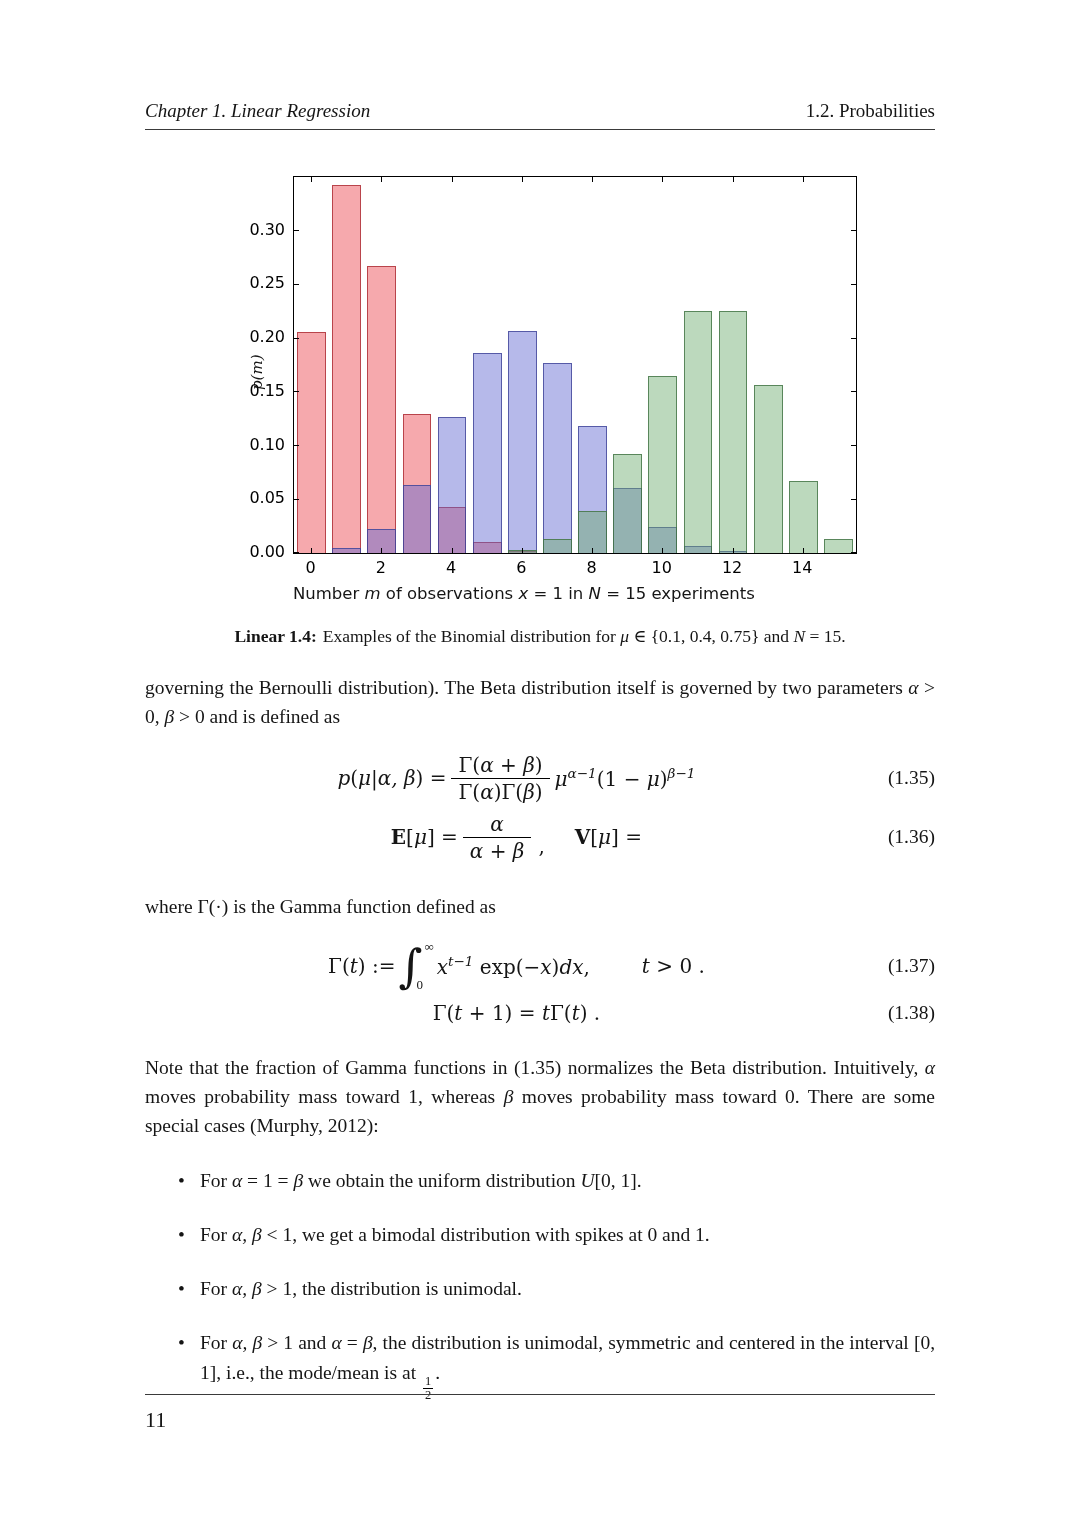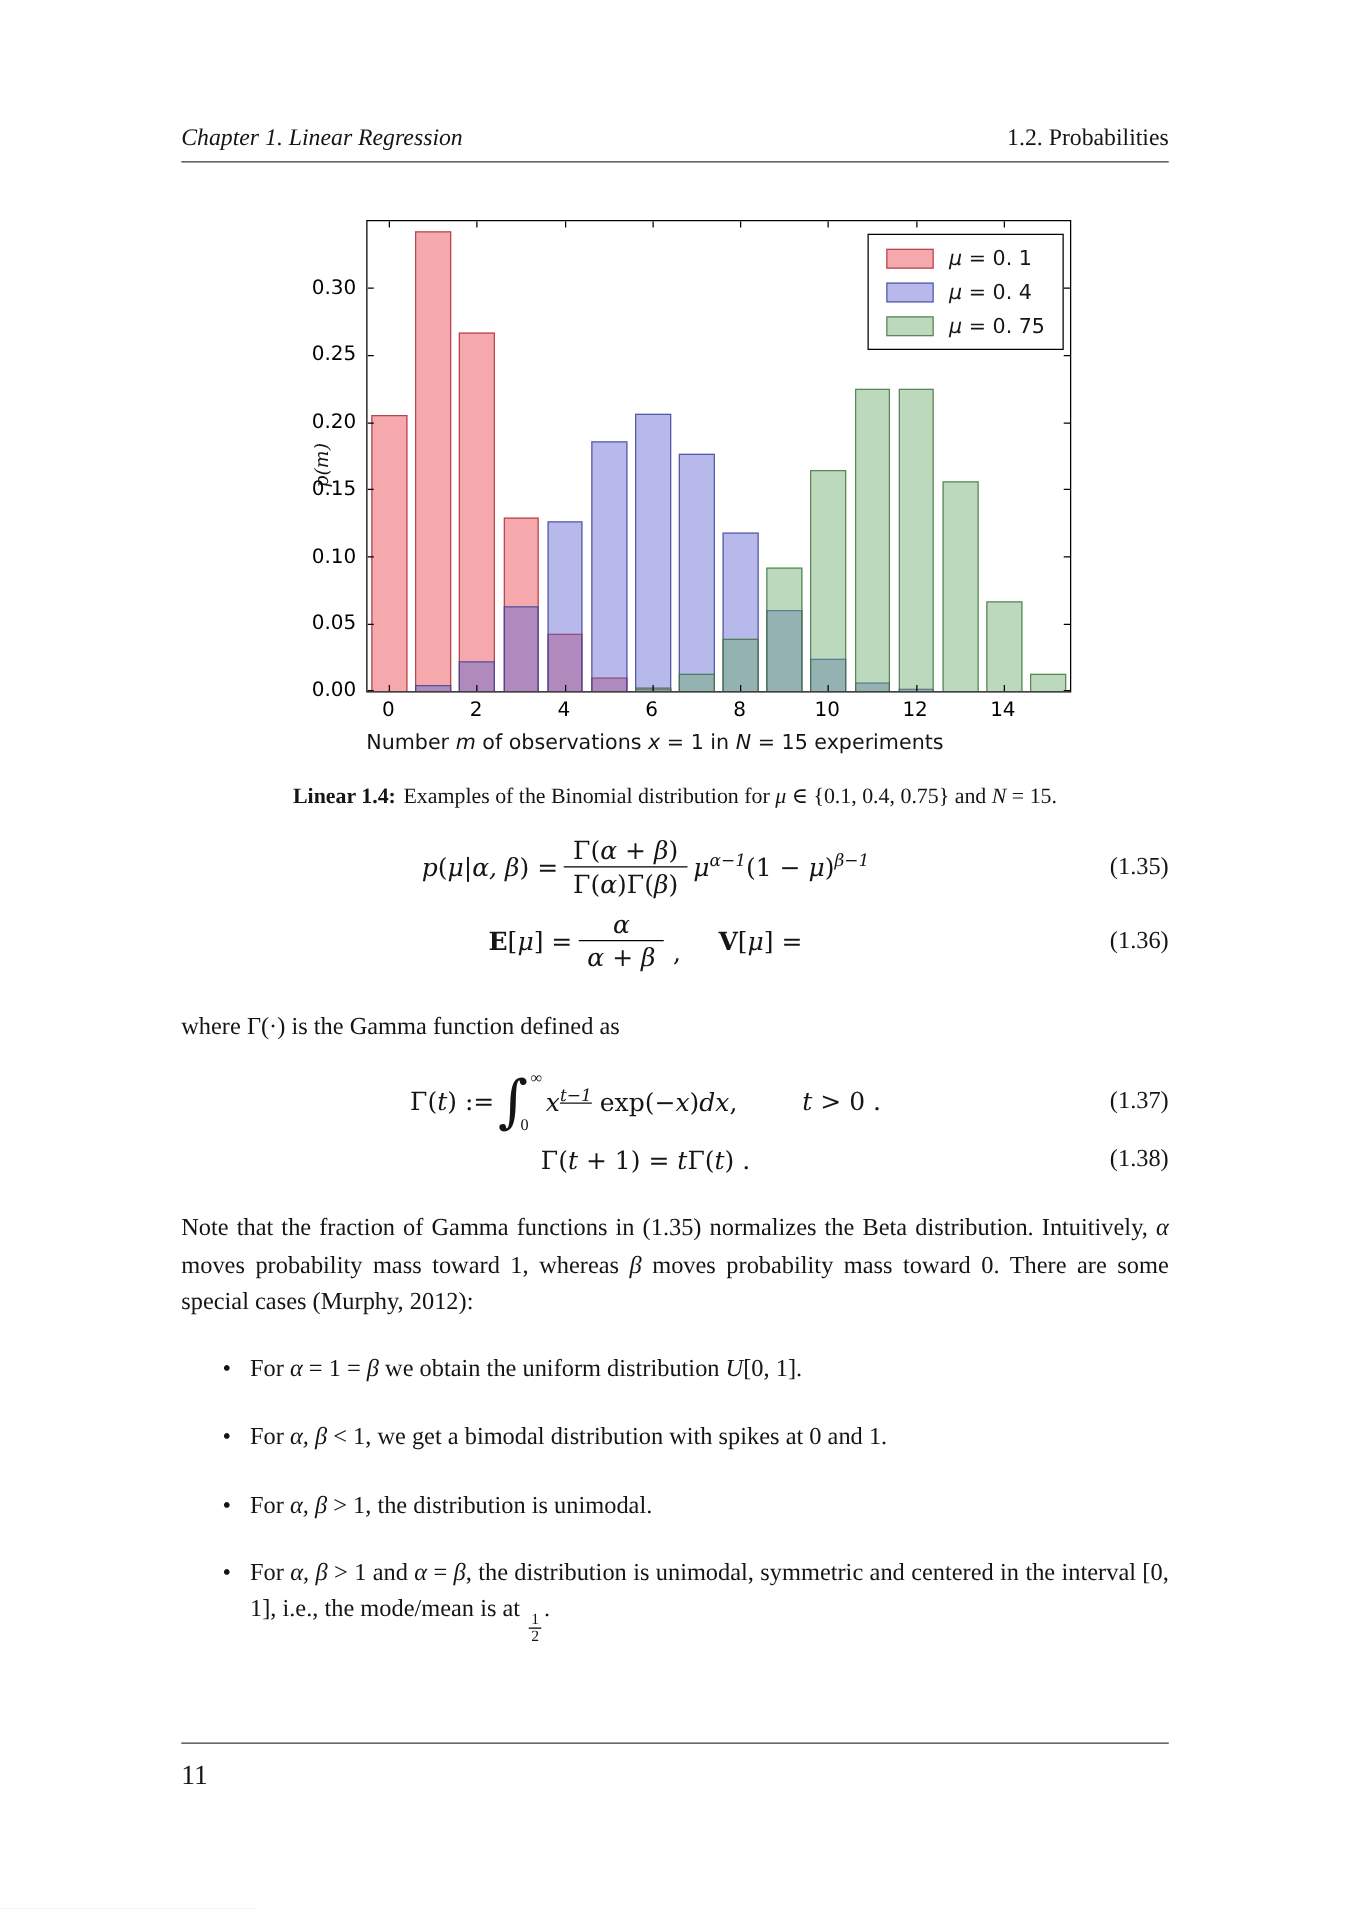--- a/index.html
+++ b/index.html
@@ -131,34 +131,20 @@
         <div class="tick-x" style="bottom: 0px; left: 227.8px;"></div>
         <div class="tick-x" style="top: 0px; left: 227.8px;"></div>
         <div class="tick-x" style="bottom: 0px; left: 298.1px;"></div>
         <div class="tick-x" style="top: 0px; left: 298.1px;"></div>
         <div class="tick-x" style="bottom: 0px; left: 368.3px;"></div>
         <div class="tick-x" style="top: 0px; left: 368.3px;"></div>
         <div class="tick-x" style="bottom: 0px; left: 438.6px;"></div>
         <div class="tick-x" style="top: 0px; left: 438.6px;"></div>
         <div class="tick-x" style="bottom: 0px; left: 508.8px;"></div>
         <div class="tick-x" style="top: 0px; left: 508.8px;"></div>
-        <div class="legend">
-          <div class="legend-row">
-            <span class="legend-swatch" style="background: rgba(235, 64, 73, 0.45); border-color: rgba(170, 42, 50, 0.8);"></span>
-            <span class="legend-label"><span style="font-style: italic;">μ</span><span> = 0. 1</span></span>
-          </div>
-          <div class="legend-row">
-            <span class="legend-swatch" style="background: rgba(93, 99, 208, 0.45); border-color: rgba(62, 66, 150, 0.8);"></span>
-            <span class="legend-label"><span style="font-style: italic;">μ</span><span> = 0. 4</span></span>
-          </div>
-          <div class="legend-row">
-            <span class="legend-swatch" style="background: rgba(106, 170, 108, 0.45); border-color: rgba(64, 112, 66, 0.8);"></span>
-            <span class="legend-label"><span style="font-style: italic;">μ</span><span> = 0. 75</span></span>
-          </div>
-        </div>
       </div>
     <div class="xlabel"><span>Number </span><span style="font-style: italic;">m</span><span> of observations </span><span style="font-style: italic;">x</span><span> = 1 in </span><span style="font-style: italic;">N</span><span> = 15 experiments</span></div>
   <div class="tick-label-y" style="top: 388px;">0.00</div>
       <div class="tick-label-y" style="top: 334.3px;">0.05</div>
       <div class="tick-label-y" style="top: 280.6px;">0.10</div>
       <div class="tick-label-y" style="top: 226.9px;">0.15</div>
       <div class="tick-label-y" style="top: 173.1px;">0.20</div>
       <div class="tick-label-y" style="top: 119.4px;">0.25</div>
       <div class="tick-label-y" style="top: 65.7px;">0.30</div>
       <div class="tick-label-x" style="left: 80.6px;">0</div>
@@ -168,20 +154,21 @@
       <div class="tick-label-x" style="left: 361.6px;">8</div>
       <div class="tick-label-x" style="left: 431.8px;">10</div>
       <div class="tick-label-x" style="left: 502.1px;">12</div>
       <div class="tick-label-x" style="left: 572.3px;">14</div>
     </div>
 
   <div class="caption">
     <span class="caption-label">Linear 1.4:</span><span><span>Examples of the Binomial distribution for </span><span style="font-style: italic;">μ</span><span> ∈ {0.1, 0.4, 0.75} and </span><span style="font-style: italic;">N</span><span> = 15.</span></span>
   </div>
 
+  <p class="body-text"><span>governing the Bernoulli distribution). The Beta distribution itself is governed by two parameters </span><span style="font-style: italic;">α</span><span> &gt; 0, </span><span style="font-style: italic;">β</span><span> &gt; 0 and is defined as</span></p>
 
   <div class="eq-row">
     <div class="eq-center">
       <span class="math"><span style="font-style: italic;">p</span><span>(</span><span style="font-style: italic;">μ</span><span>|</span><span style="font-style: italic;">α, β</span><span>) = </span></span>
       <span class="frac">
         <span class="num math"><span>Γ(</span><span style="font-style: italic;">α</span><span> + </span><span style="font-style: italic;">β</span><span>)</span></span>
         <span class="den math"><span>Γ(</span><span style="font-style: italic;">α</span><span>)Γ(</span><span style="font-style: italic;">β</span><span>)</span></span>
       </span>
       <span class="math"><span style="font-style: italic;">μ</span><sup style="font-style: italic;">α−1</sup><span>(1 − </span><span style="font-style: italic;">μ</span><span>)</span><sup style="font-style: italic; text-align: center;">β−1</sup></span>
     </div>
@@ -206,21 +193,21 @@
   <div class="eq-row" style="margin-top:18px;">
     <div class="eq-center">
       <span class="math"><span>Γ(</span><span style="font-style: italic;">t</span><span>) := </span></span>
       <span class="integral">
         <span class="intsign">∫</span>
         <span class="int-limits">
           <span class="hi">∞</span>
           <span class="lo">0</span>
         </span>
       </span>
-      <span class="math"><span style="font-style: italic;">x</span><sup style="font-style: italic; text-decoration: underline;">t−1</sup><span> exp(−</span><span style="font-style: italic;">x</span><span>)</span><span style="font-style: italic;">dx</span><span>,</span></span>
+      <span class="math"><span style="font-style: italic;">x</span><sup style="font-style: italic;">t−1</sup><span> exp(−</span><span style="font-style: italic;">x</span><span>)</span><span style="font-style: italic;">dx</span><span>,</span></span>
       <span class="math eq-cond"><span style="font-style: italic;">t</span><span> &gt; 0 .</span></span>
     </div>
     <span class="eq-tag">(1.37)</span>
   </div>
 
   <div class="eq-row" style="margin-top:8px;">
     <div class="eq-center">
       <span class="math"><span>Γ(</span><span style="font-style: italic;">t</span><span> + 1) = </span><span style="font-style: italic;">t</span><span>Γ(</span><span style="font-style: italic;">t</span><span>) .</span></span>
     </div>
     <span class="eq-tag">(1.38)</span>

